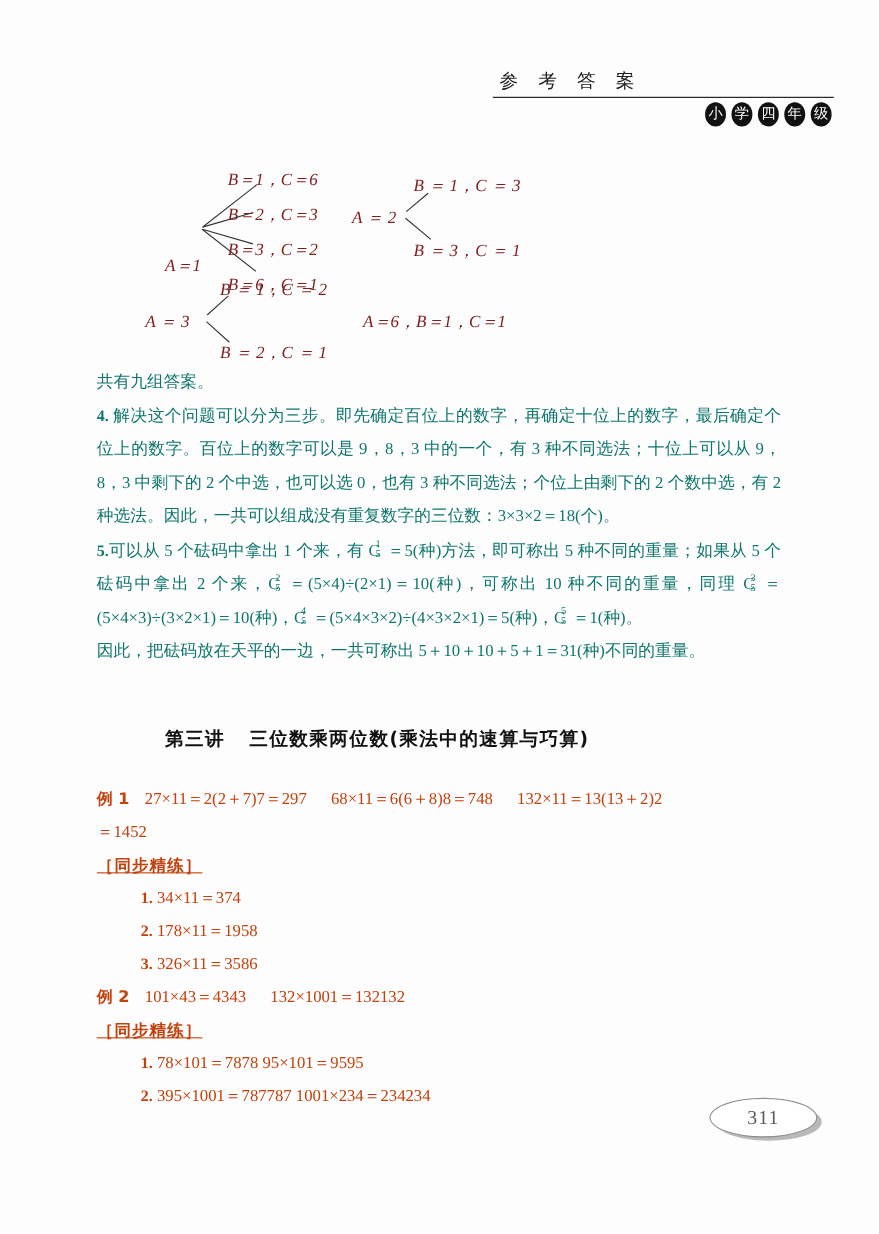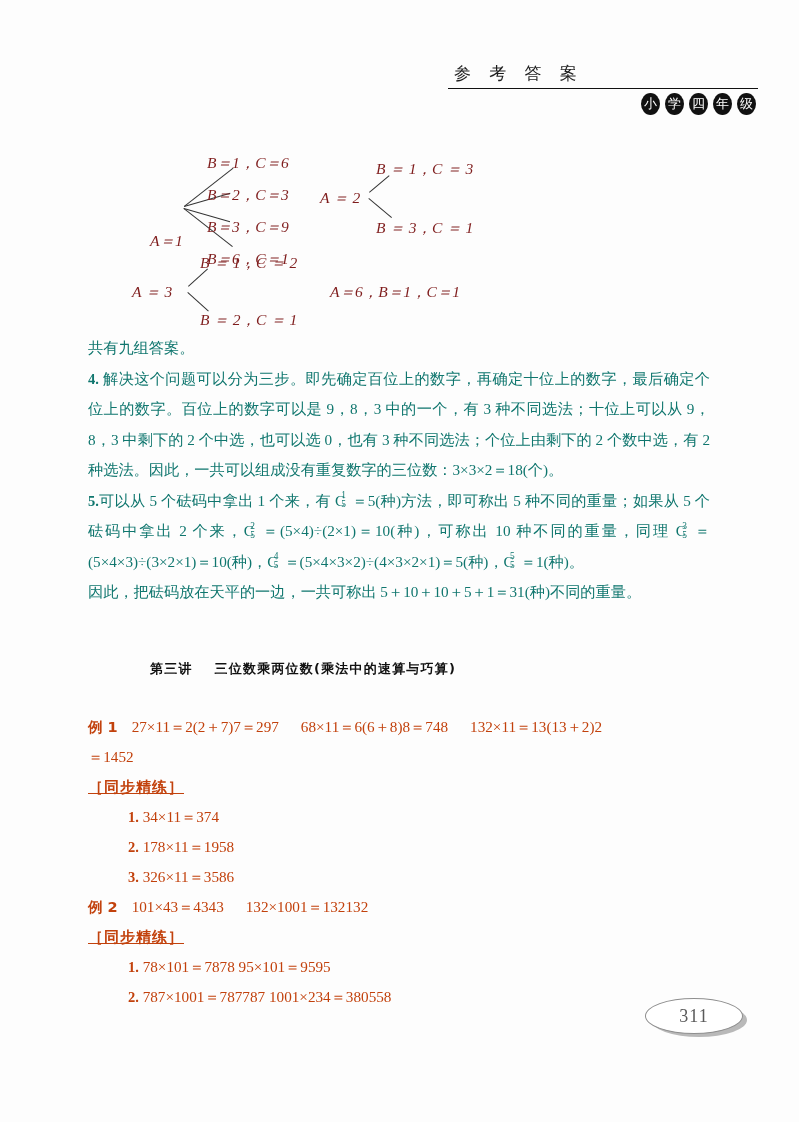--- a/index.html
+++ b/index.html
@@ -122,21 +122,21 @@
     bottom: -0.42em;
     left: 0.68em;
     font-size: 0.62em;
   }
 
   
   .section-heading {
     position: absolute;
     left: 150px;
     top: 660px;
-    font-size: 13px;
+    font-size: 17px;
     font-weight: bold;
     letter-spacing: 1.2px;
     color: #111;
     font-family: "DejaVu Sans", "Liberation Sans", sans-serif;
   }
   .section-heading .gap { display: inline-block; width: 22px; }
 
   
   .examples {
     position: absolute;
@@ -213,21 +213,21 @@
 
   <div class="tree-area">
 
     <div class="node" style="left:150px; top:60px;margin-top:31px;">A＝1</div>
     <div class="branch" style="left:184px; top:66px; width:62px; transform:rotate(-38deg);"></div>
     <div class="branch" style="left:184px; top:66px; width:48px; transform:rotate(-16deg);"></div>
     <div class="branch" style="left:184px; top:68px; width:48px; transform:rotate(16deg);"></div>
     <div class="branch" style="left:184px; top:68px; width:62px; transform:rotate(38deg);"></div>
     <div class="node" style="left:207px; top:13px;">B＝1，C＝6</div>
     <div class="node" style="left:207px; top:45px;">B＝2，C＝3</div>
-    <div class="node" style="left:207px; top:77px;">B＝3，C＝9</div>
+    <div class="node" style="left:207px; top:77px;">B＝3，C＝2</div>
     <div class="node" style="left:207px; top:109px;">B＝6，C＝1</div>
 
     <div class="node" style="left:320px; top:48px;">A ＝ 2</div>
     <div class="branch" style="left:369px; top:52px; width:26px; transform:rotate(-40deg);"></div>
     <div class="branch" style="left:369px; top:58px; width:30px; transform:rotate(40deg);"></div>
     <div class="node" style="left:376px; top:19px;">B ＝ 1，C ＝ 3</div>
     <div class="node" style="left:376px; top:78px;">B ＝ 3，C ＝ 1</div>
 
     <div class="node" style="left:132px; top:142px;">A ＝ 3</div>
     <div class="branch" style="left:188px; top:146px; width:26px; transform:rotate(-42deg);"></div>
@@ -281,21 +281,21 @@
     <div class="row">
       <span class="ex-label">例 2</span><span class="ex-body">101×43＝4343</span><span class="sp"></span><span>132×1001＝132132</span>
     </div>
     <div class="row drill-label">［同步精练］</div>
     <div class="row drill-item">
       <span class="idx">1.</span>
       <span>78×101＝7878    95×101＝9595</span>
     </div>
     <div class="row drill-item">
       <span class="idx">2.</span>
-      <span>787×1001＝787787    1001×234＝380558</span>
+      <span>395×1001＝787787    1001×234＝234234</span>
     </div>
   </div>
 
   <div class="page-num-wrap">
     <div class="page-num-shadow"></div>
     <div class="page-num">311</div>
   </div>
 
 </div>
 

